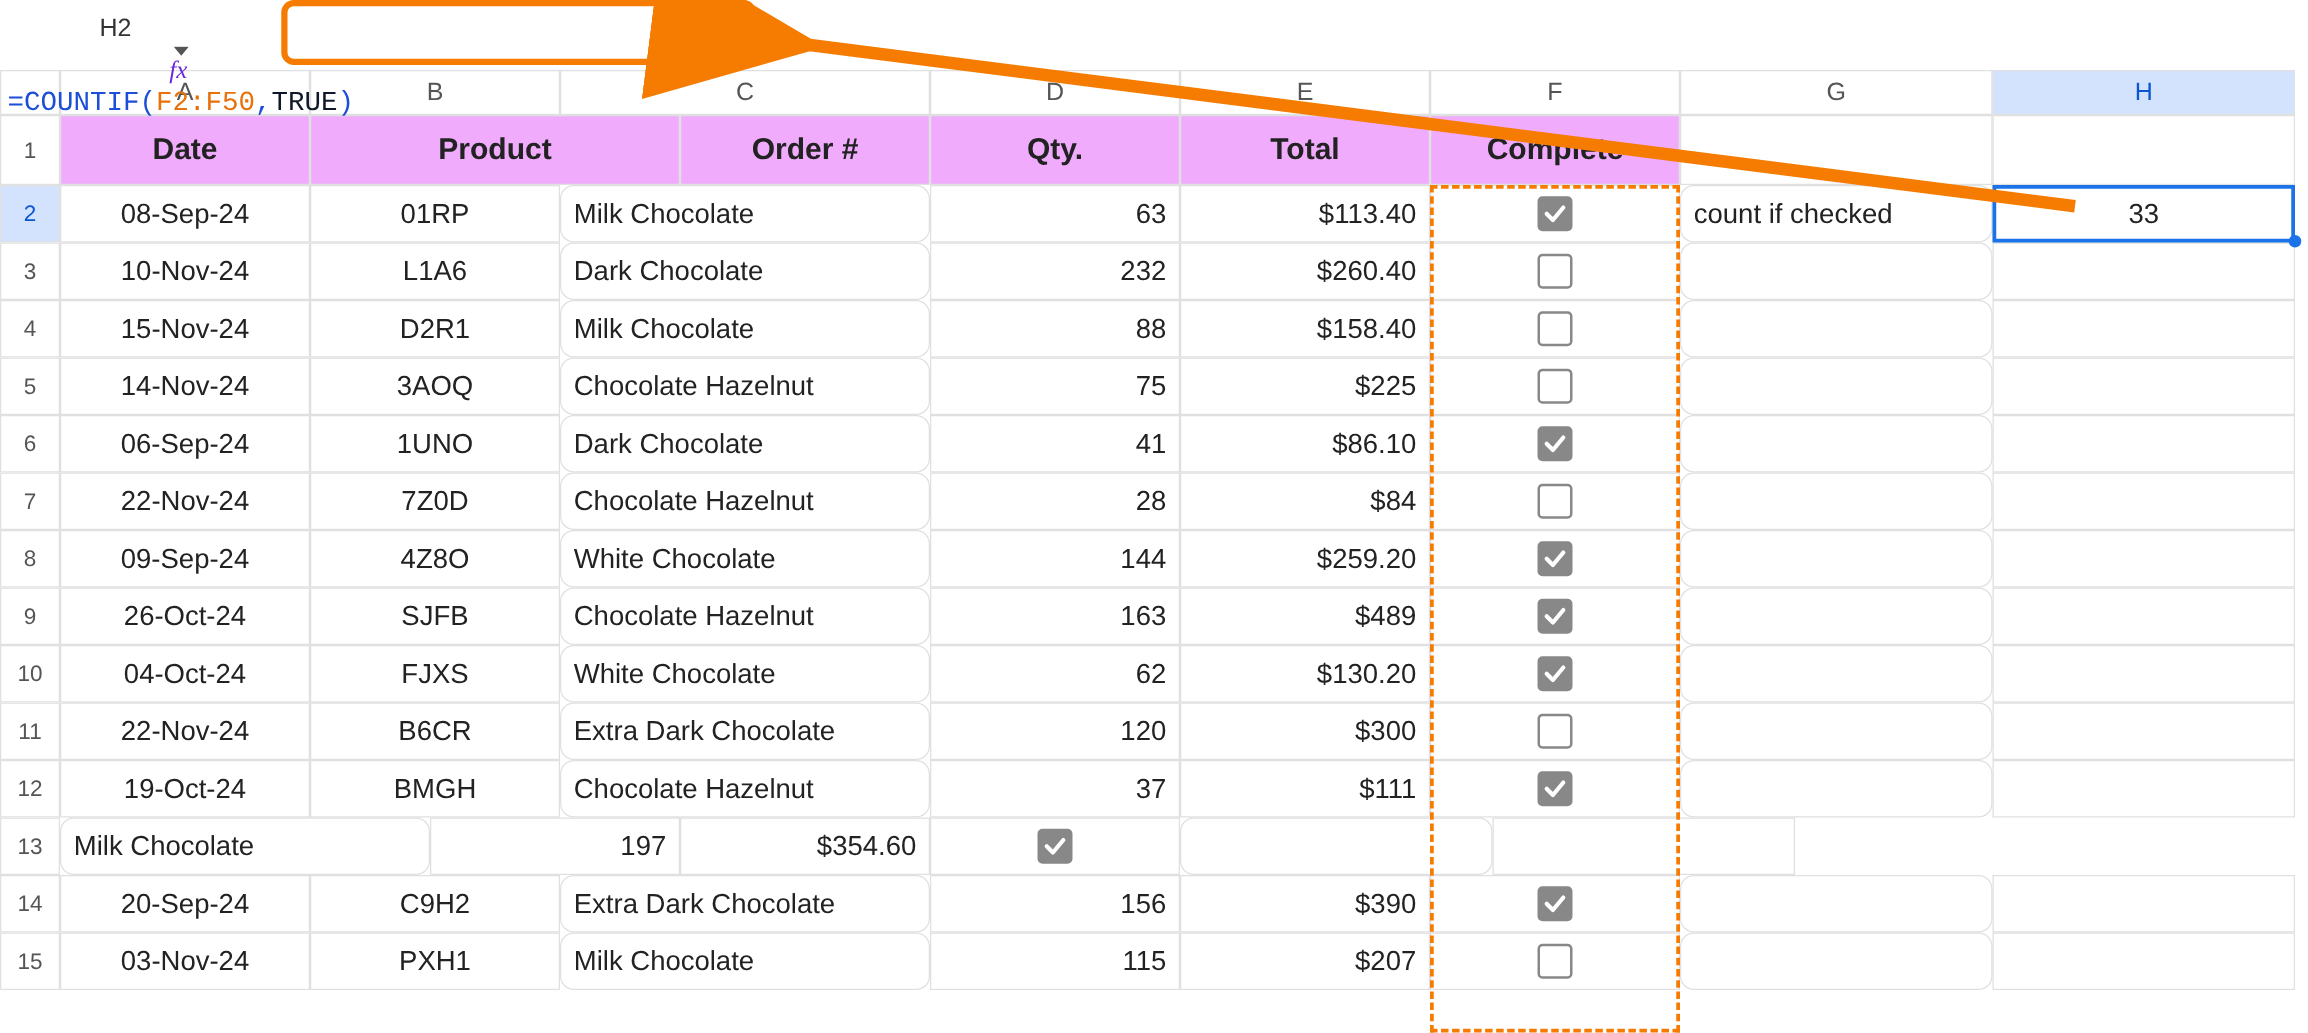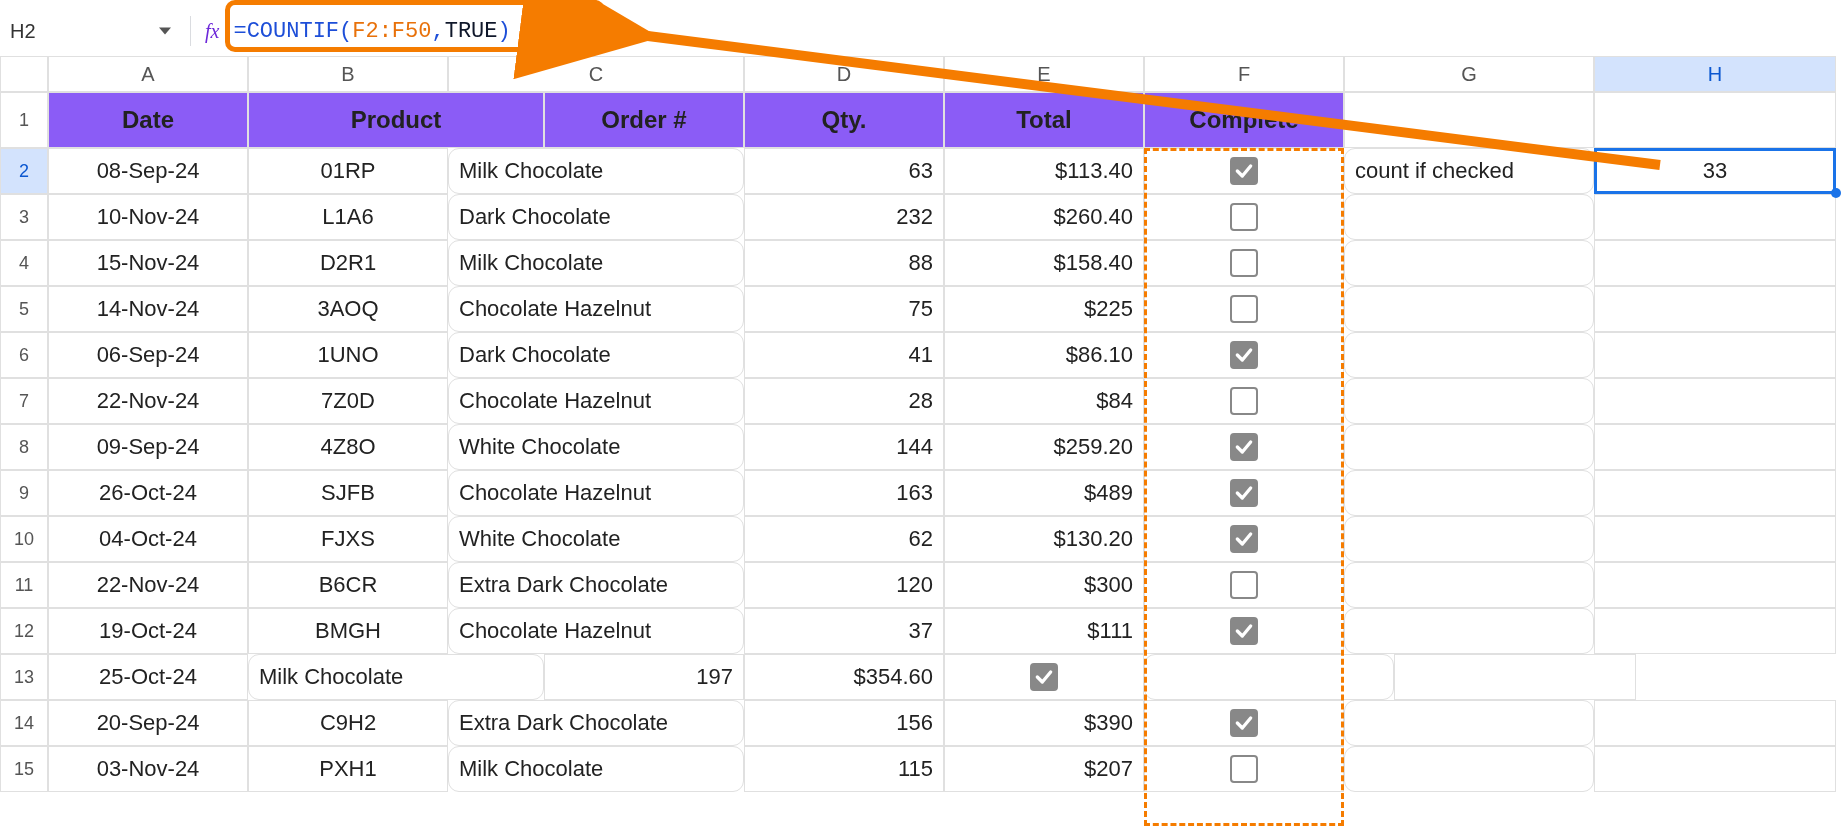--- a/index.html
+++ b/index.html
@@ -6,20 +6,21 @@
   html, body { margin: 0; padding: 0; font-family: Arial, sans-serif; background: #fff; }
   body { width: 1846px; height: 826px; position: relative; overflow: hidden; }
 
   .namebox-area {
     position: absolute;
     top: 10px; left: 0;
     height: 42px;
     display: flex;
     align-items: center;
     z-index: 30;
+    flex-direction: column;
   }
   .namebox {
     width: 150px;
     height: 38px;
     border: none;
     padding: 2px 10px;
     font-size: 20px;
     color: #333;
     background: #fff;
     display: flex; align-items: center;
@@ -89,21 +90,21 @@
   .col-B   { width: 200px; }
   .col-C   { width: 296px; }
   .col-D   { width: 200px; }
   .col-E   { width: 200px; }
   .col-F   { width: 200px; }
   .col-G   { width: 250px; }
   .col-H   { width: 242px; }
 
   .cell { height: 46px; padding: 0 10px; }
   .th {
-    background: #8b5cf6;
+    background: #f0abfc;
     font-weight: bold;
     justify-content: center;
     font-size: 24px;
   }
   .c-center { justify-content: center; }
   .c-left   { justify-content: flex-start; border-radius: 11px; }
   .c-right  { justify-content: flex-end; }
 
   .colhdr.sel { background: #d3e3fd; color: #0b57d0; }
   .rowhdr.sel { background: #d3e3fd; color: #0b57d0; }
@@ -356,21 +357,20 @@
             <svg viewBox="0 0 24 24">
               <path d="M4 12 L10 18 L20 6" stroke="#fff" stroke-width="4" fill="none" stroke-linecap="round" stroke-linejoin="round"></path>
             </svg>
           </div>
         </div>
         <div class="cell col-G c-left"></div>
         <div class="cell col-H c-center"></div>
       </div>
       <div class="row">
         <div class="rowhdr">13</div>
-        <div class="cell col-A c-center">25-Oct-24</div>
         <div class="cell col-C c-left">Milk Chocolate</div>
         <div class="cell col-D c-right">197</div>
         <div class="cell col-E c-right">$354.60</div>
         <div class="cell col-F c-center">
           <div class="checkbox checked">
             <svg viewBox="0 0 24 24">
               <path d="M4 12 L10 18 L20 6" stroke="#fff" stroke-width="4" fill="none" stroke-linecap="round" stroke-linejoin="round"></path>
             </svg>
           </div>
         </div>

